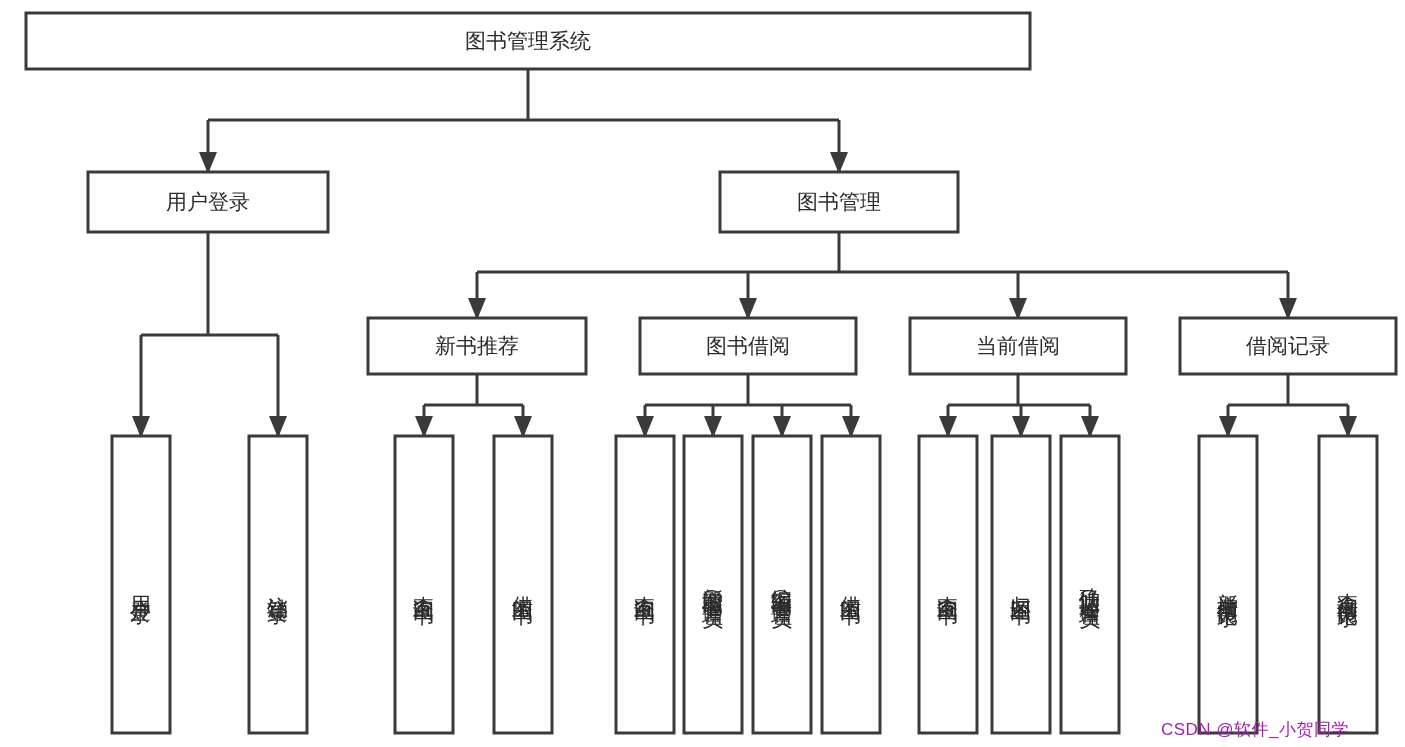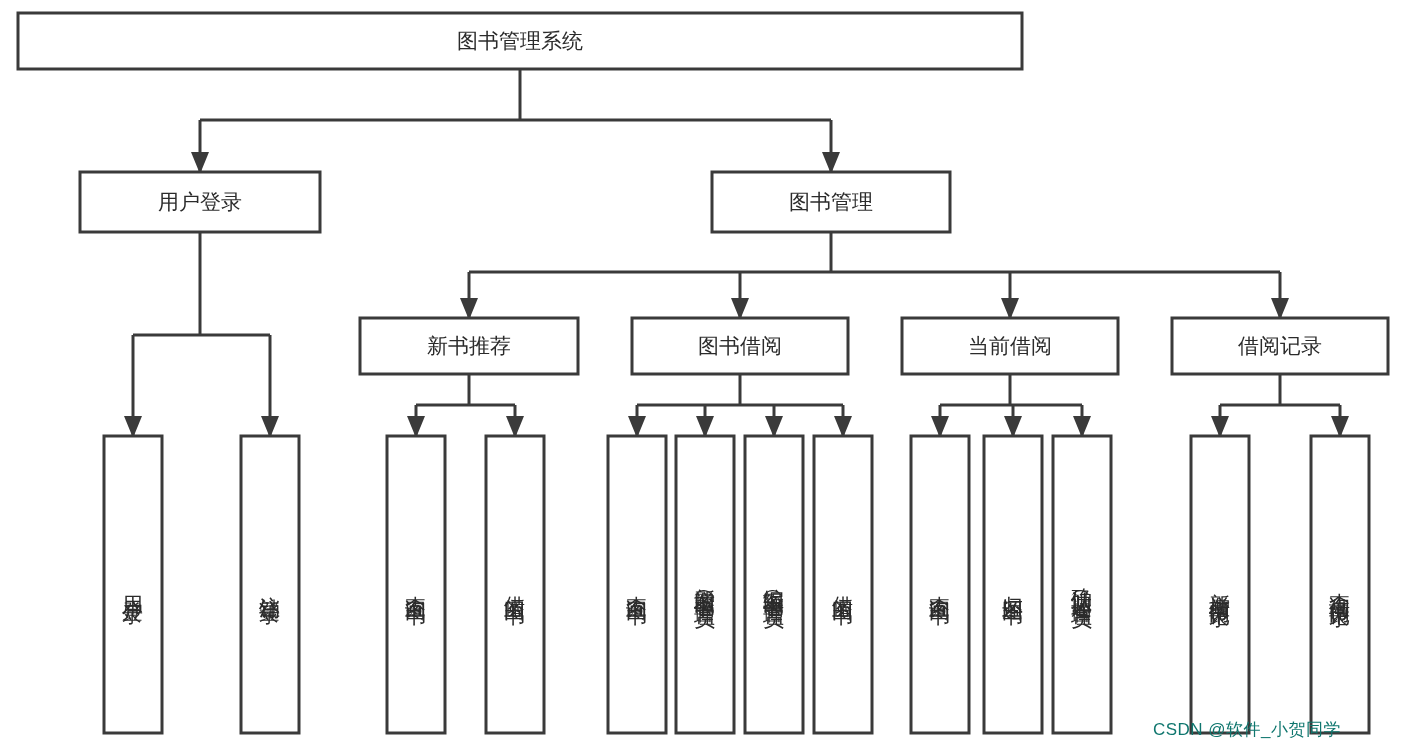--- a/index.html
+++ b/index.html
@@ -9,21 +9,21 @@
   }
   body {
     width: 1405px;
     height: 747px;
     overflow: hidden;
     font-family: "Liberation Sans", "DejaVu Sans", sans-serif;
     position: relative;
   }
   #diagram-root {
     position: absolute;
-    left: 0;
+    left: 8px;
     top: 0;
     width: 1351px;
     height: 747px;
   }
   svg.diagram {
     display: block;
     width: 1405px;
     height: 747px;
     background: #ffffff;
   }
@@ -67,21 +67,21 @@
   .arrow-head {
     fill: #3a3a3a;
     stroke: none;
   }
   .watermark {
     position: absolute;
     right: 10px;
     bottom: 6px;
     font-family: "Liberation Sans", "DejaVu Sans", sans-serif;
     font-size: 17px;
-    color: #0f766e;
+    color: #a21caf;
     letter-spacing: 0.5px;
     user-select: none;
     pointer-events: none;
     white-space: nowrap;
   }
 </style>
 </head>
 <body>
 
 <div id="diagram-root">

